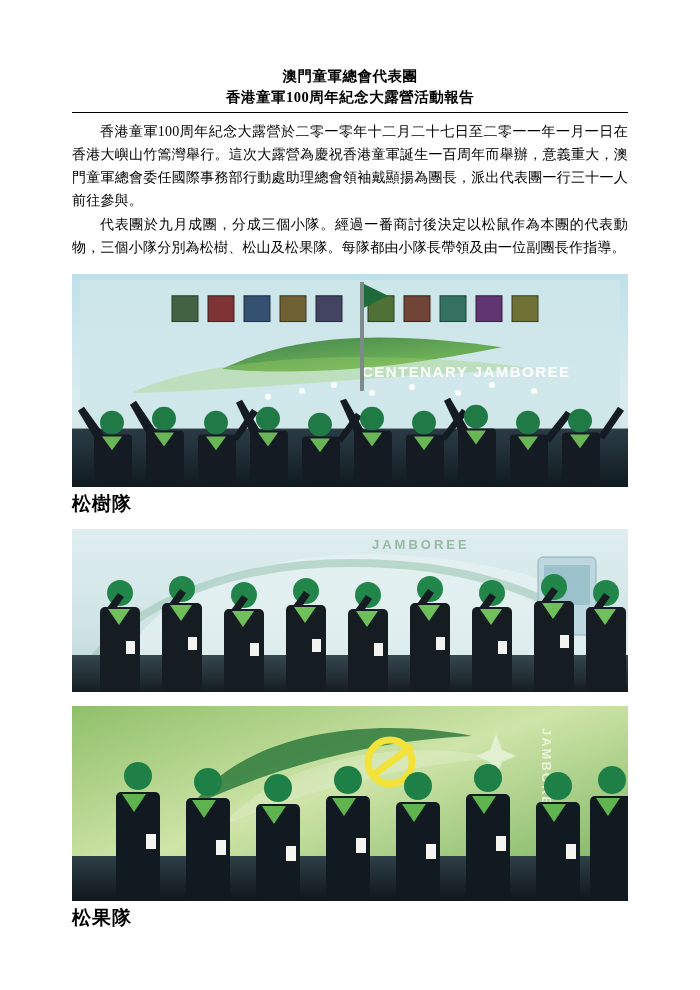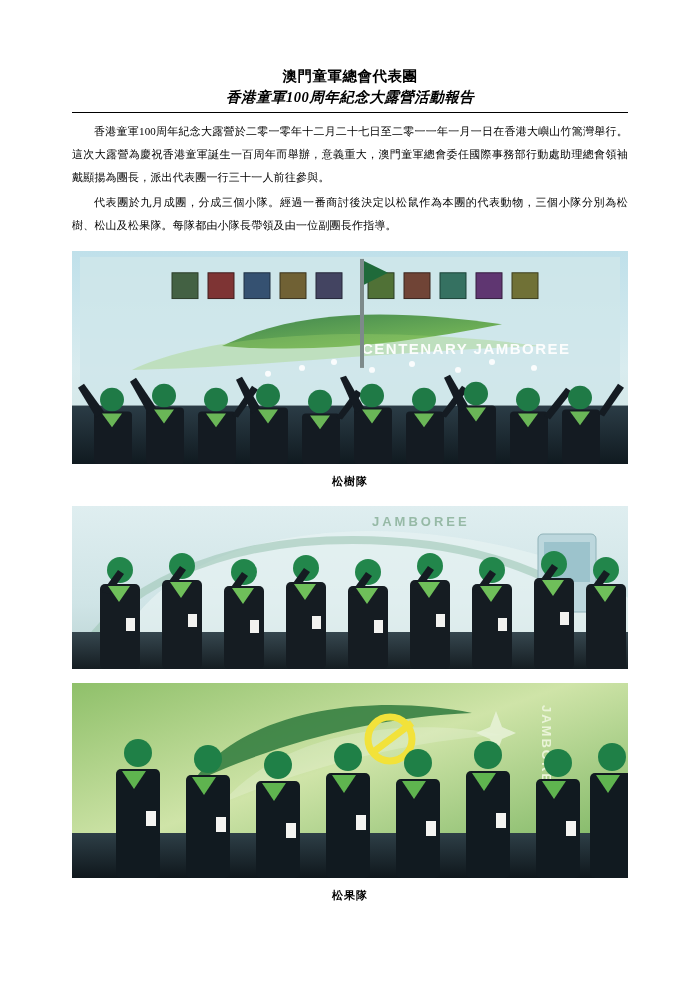--- a/index.html
+++ b/index.html
@@ -30,47 +30,47 @@
     line-height: 21px;
     letter-spacing: 0.5px;
   }
   .doc-subtitle {
     text-align: center;
     font-weight: bold;
     font-size: 14.5px;
     line-height: 21px;
     letter-spacing: 0.5px;
     padding-bottom: 3px;
-    font-style: italic;
   }
   .rule {
     border: 0;
     border-top: 1px solid #000;
     margin: 1px 0 7px 0;
     height: 0;
   }
   p.body-text {
     margin: 0 0 0 0;
-    font-size: 11px;
+    font-size: 14px;
     line-height: 23px;
     text-align: justify;
     text-justify: inter-ideograph;
     text-indent: 2em;
     letter-spacing: 0.2px;
   }
   p.body-text + p.body-text {
     margin-top: 2px;
+    font-family: Liberation Mono, monospace;
   }
   .figure {
     margin-top: 14px;
   }
   .figure-caption {
-    text-align: center;
+    text-align: left;
     font-weight: bold;
-    font-size: 11px;
+    font-size: 19px;
     line-height: 22px;
     margin-top: 6px;
     letter-spacing: 1px;
   }
   .photo {
     width: 100%;
     display: block;
     border: 0;
     position: relative;
     overflow: hidden;

